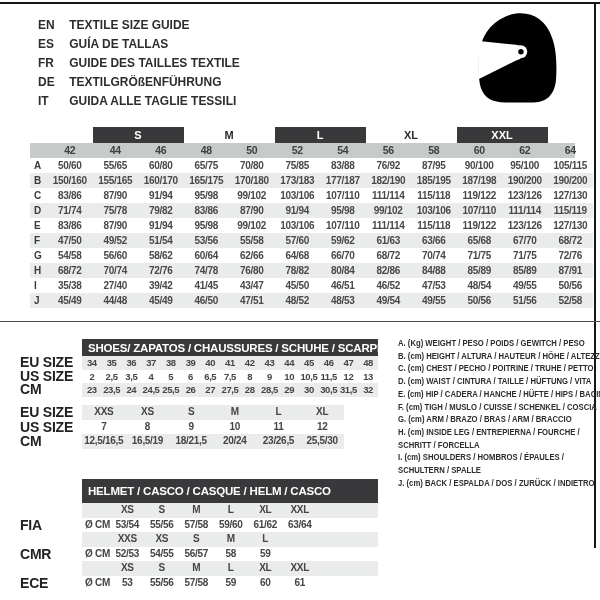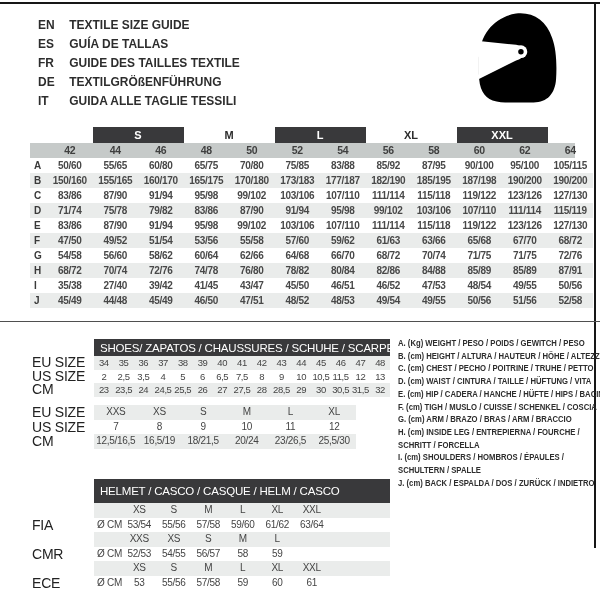--- a/index.html
+++ b/index.html
@@ -30,21 +30,21 @@
   .size-band .plain { color:#2d2d2d; }
   .num-row { height:15px; line-height:15px;
              background:linear-gradient(to right,#c6cac9 0,#c6cac9 545px,transparent 545px);
              font-size:10.5px; color:#3f3f3f; }
   .num-row div, .data-row div { text-align:center; }
   .data-row { height:15px; line-height:15px; }
   .data-row:nth-of-type(even) { background:#eaeceb; }
   .data-row .rlab { text-align:left; padding-left:4px; color:#3a3a3a; }
 
   
-  .section { position:absolute; left:32px; width:563px; font-weight:normal; }
+  .section { position:absolute; left:20px; width:563px; font-weight:bold; }
   .bar { margin-left:62px; width:296px; background:#39393b; color:#fff; font-size:11.5px;
          letter-spacing:-0.2px; display:flex; align-items:center; padding-left:6px; white-space:nowrap; }
   .srow { position:relative; }
   .srow .slab { position:absolute; left:0; top:0; font-size:14px; color:#222; letter-spacing:-0.2px; white-space:nowrap; }
   .srow .vals { margin-left:62px; display:grid; }
   .srow .vals div { text-align:center; }
   .gray { background:#eaeceb; }
 
   .shoes  { top:339px; } .shoes .bar { height:17px; }
   .shoes .srow { height:13.5px; line-height:13.5px; font-size:9.5px; letter-spacing:-0.4px; }
@@ -131,21 +131,21 @@
     <div id="main-rows">
         <div class="data-row grid13">
           <div class="rlab">A</div>
           <div>50/60</div>
           <div>55/65</div>
           <div>60/80</div>
           <div>65/75</div>
           <div>70/80</div>
           <div>75/85</div>
           <div>83/88</div>
-          <div>85/92</div>
+          <div>76/92</div>
           <div>87/95</div>
           <div>90/100</div>
           <div>95/100</div>
           <div>105/115</div>
         </div>
         <div class="data-row grid13">
           <div class="rlab">B</div>
           <div>150/160</div>
           <div>155/165</div>
           <div>160/170</div>

